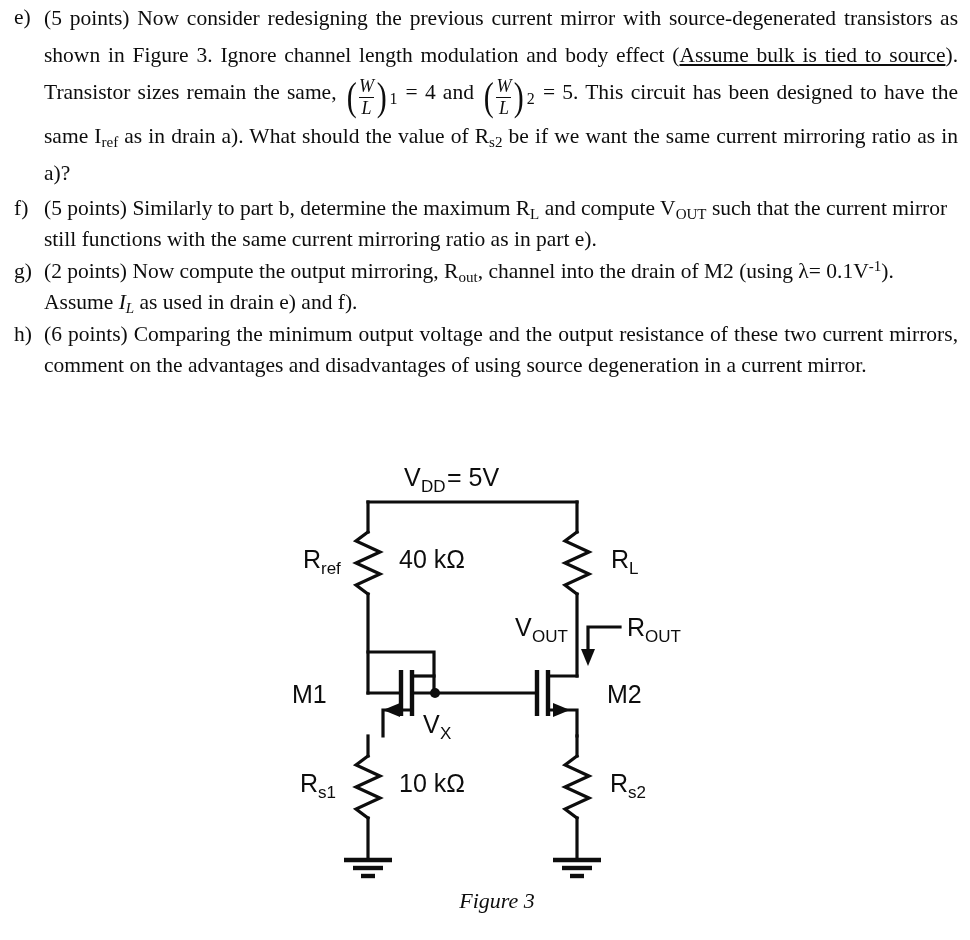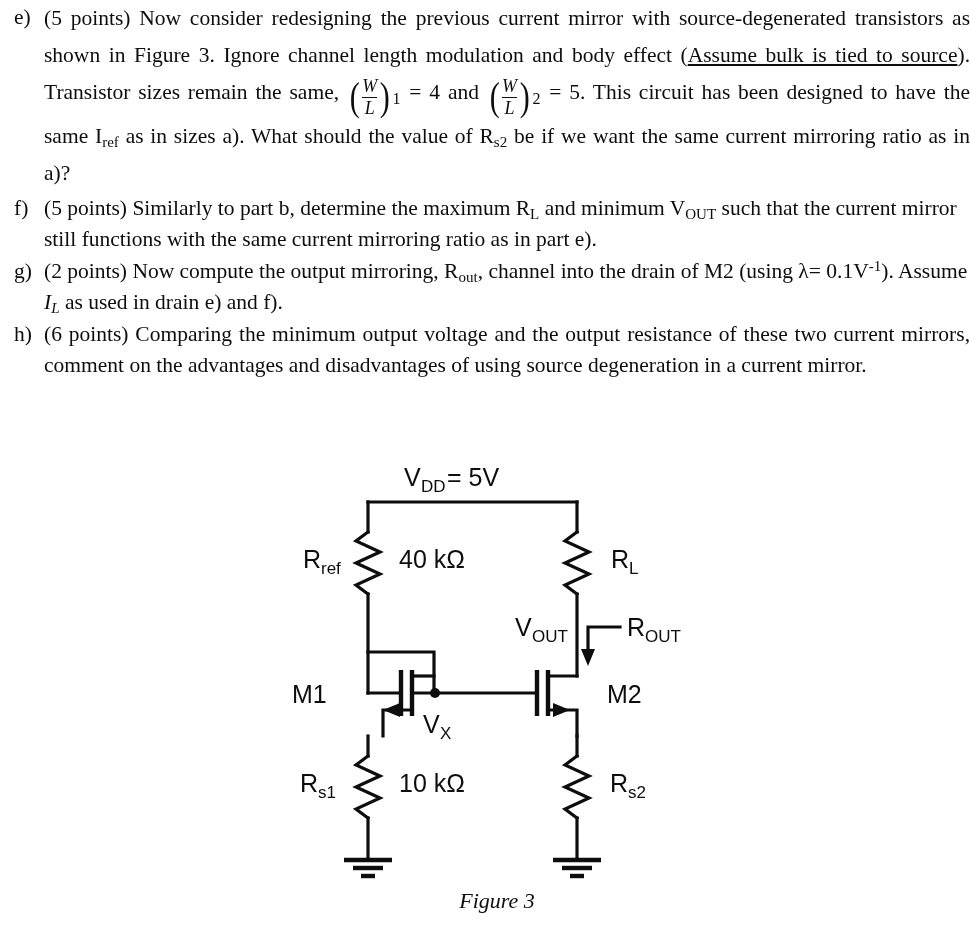--- a/index.html
+++ b/index.html
@@ -34,21 +34,21 @@
     text-align: left;
     padding-left: 14px;
     box-sizing: border-box;
     font-size: 21.5px;
     line-height: 31px;
   }
   .q-body {
     flex: 1 1 auto;
     font-size: 21.5px;
     line-height: 31px;
-    padding-right: 0;
+    padding-right: 12px;
   }
   .q-body.justify { text-align: justify; text-align-last: left; }
 
   
   #q-e .q-body { line-height: 37px; }
   #q-e .q-marker { line-height: 35px; }
 
   sub {
     font-size: 0.70em;
     line-height: 0;
@@ -168,29 +168,29 @@
           <span class="idx">1</span>
         </span><span> = 4 and </span><span class="wl">
           <span class="paren">(</span>
           <span class="frac">
             <span class="num">W</span>
             <span class="bar"></span>
             <span class="den">L</span>
           </span>
           <span class="paren">)</span>
           <span class="idx">2</span>
-        </span><span> = 5. This circuit has been designed to have the same I</span><sub>ref</sub><span> as in sizes a). What should the value of R</span><sub>s2</sub><span> be if we want the same current mirroring ratio as in a)?</span>
+        </span><span> = 5. This circuit has been designed to have the same I</span><sub>ref</sub><span> as in drain a). What should the value of R</span><sub>s2</sub><span> be if we want the same current mirroring ratio as in a)?</span>
     </div>
   </div>
 
   <div class="q-item" id="q-f">
     <div class="q-marker">f)</div>
     <div class="q-body">
       <span>(5 points)</span>
-      <span>Similarly to part b, determine the maximum R</span><sub>L</sub><span> and minimum V</span><sub>OUT</sub><span> such that the current mirror still functions with the same current mirroring ratio as in part e).</span>
+      <span>Similarly to part b, determine the maximum R</span><sub>L</sub><span> and compute V</span><sub>OUT</sub><span> such that the current mirror still functions with the same current mirroring ratio as in part e).</span>
     </div>
   </div>
 
   <div class="q-item" id="q-g">
     <div class="q-marker">g)</div>
     <div class="q-body">
       <span>(2 points)</span>
       <span>Now compute the output mirroring, R</span><sub>out</sub><span>, channel into the drain of M2 (using </span><span>λ</span><span>= 0.1V</span><sup>-1</sup><span>). Assume </span><span class="ital">I</span><sub class="ital">L</sub><span> as used in drain e) and f).</span>
     </div>
   </div>

